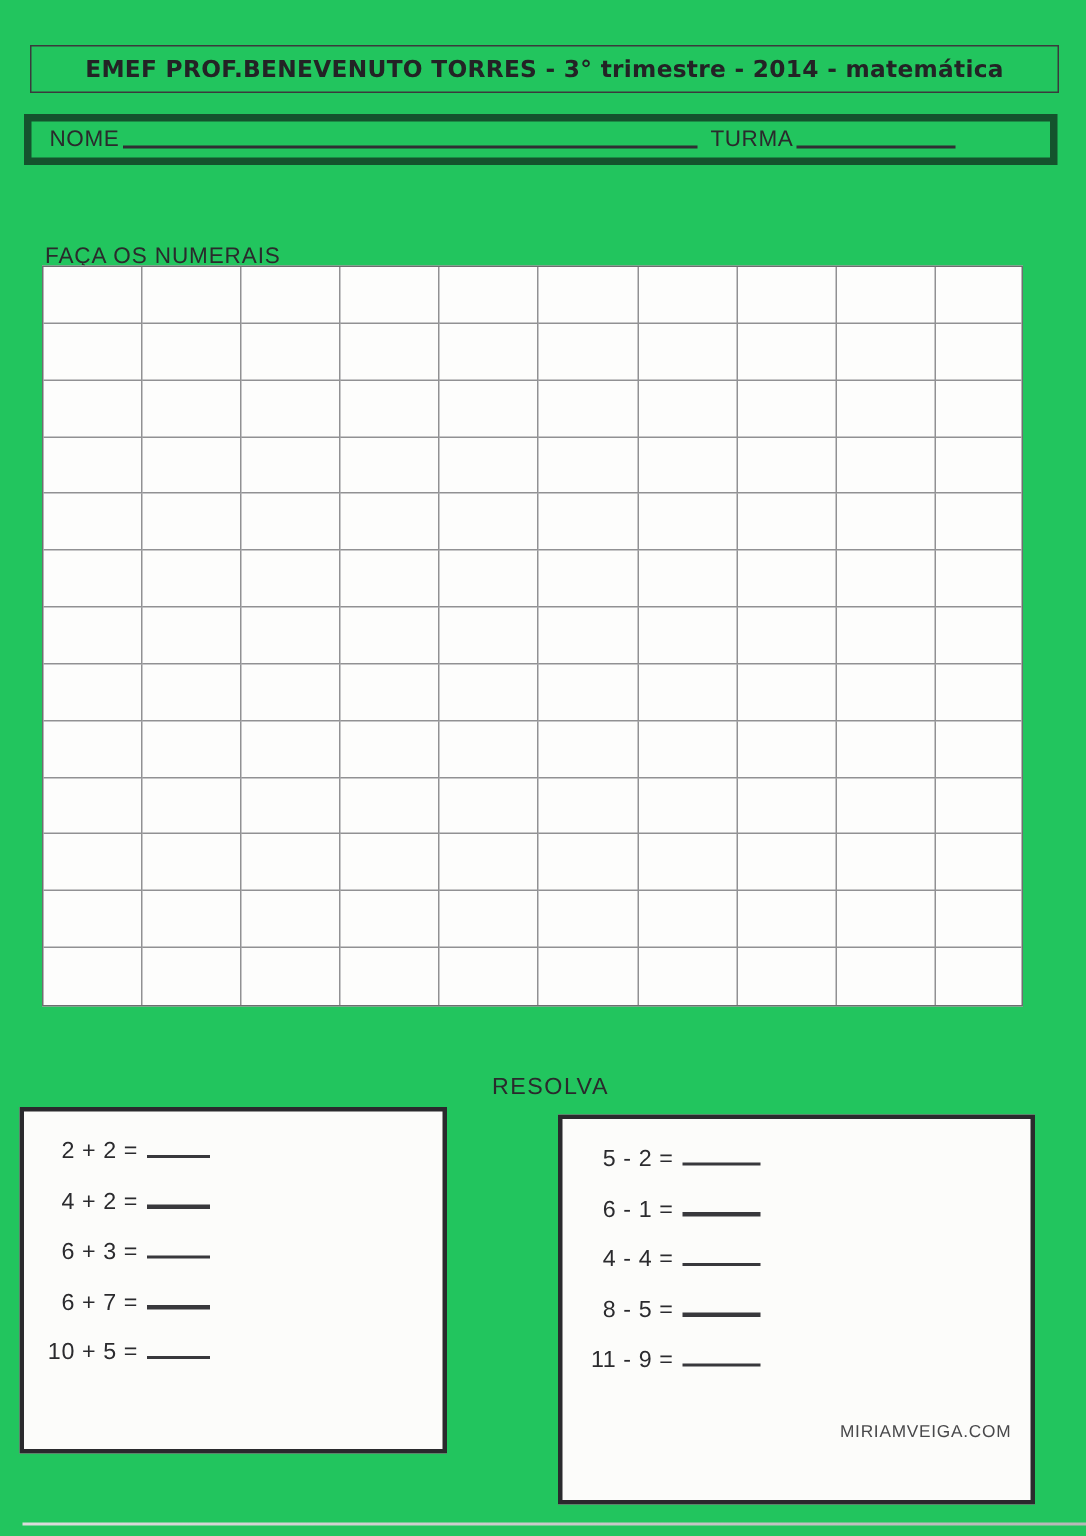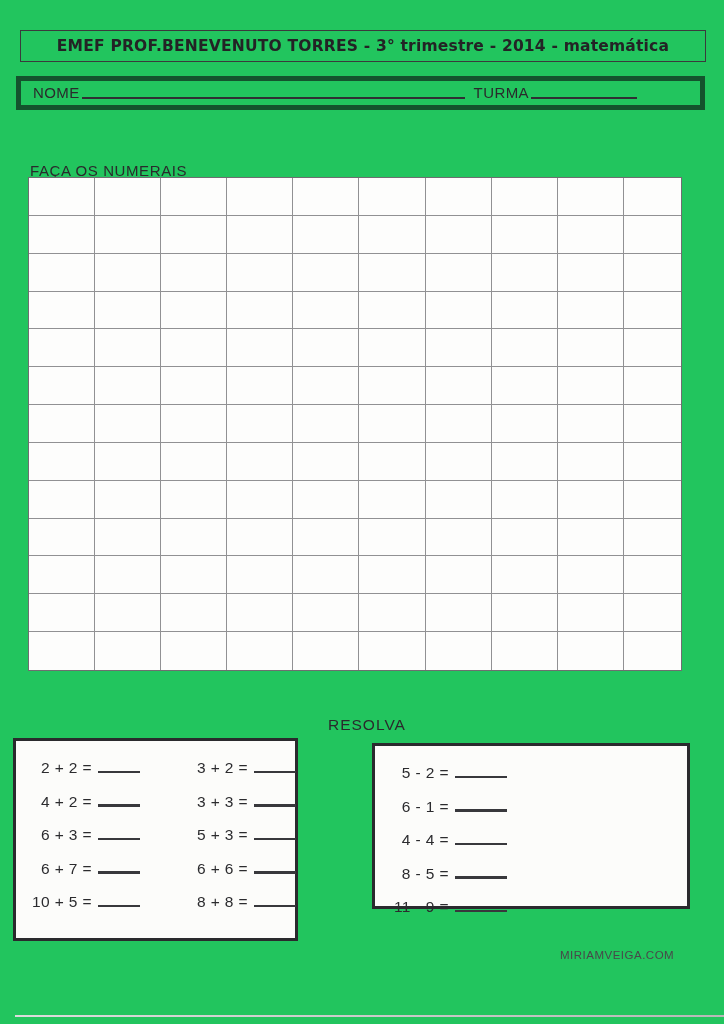--- a/index.html
+++ b/index.html
@@ -49,22 +49,22 @@
   .grid .cell{border-right:1px solid #919193;border-bottom:1px solid #919193;}
   .grid .cell:nth-child(10n){border-right:none;}
   .grid .cell:nth-last-child(-n+10){border-bottom:none;}
   .resolva-title{
     position:absolute;left:328px;top:716px;
     font-size:15.5px;letter-spacing:1px;color:#2a2a2c;
   }
   .pbox{
     position:absolute;border:3px solid #2a2a2d;box-sizing:border-box;background:#fcfcfa;
   }
-  .add-box{left:13px;top:738px;width:285px;height:203px;}
-  .sub-box{left:372px;top:743px;width:318px;height:166px;}
+  .add-box{left:13px;top:738px;width:285px;height:231px;}
+  .sub-box{left:372px;top:743px;width:318px;height:260px;}
   .pcol{position:absolute;top:17px;}
   .add-box .col1{left:12px;}
   .add-box .col2{left:174px;}
   .sub-box .col1{left:8px;}
   .sub-box .col2{left:184px;}
   .problem{white-space:nowrap;margin-bottom:13.5px;line-height:20px;font-size:15.5px;letter-spacing:0.4px;color:#2b2b2e;}
   .expr{display:inline-flex;justify-content:flex-end;white-space:pre;overflow:visible;}
   .add-box .col1 .expr{width:64px;}
   .add-box .col2 .expr{width:58px;}
   .sub-box .col1 .expr{width:66px;}
@@ -236,27 +236,20 @@
   <div class="resolva-title">RESOLVA</div>
 
   <div class="pbox add-box">
     <div class="pcol col1">
         <div class="problem"><span class="expr">2 + 2 =</span><span class="blank"></span></div>
         <div class="problem"><span class="expr">4 + 2 =</span><span class="blank"></span></div>
         <div class="problem"><span class="expr">6 + 3 =</span><span class="blank"></span></div>
         <div class="problem"><span class="expr">6 + 7 =</span><span class="blank"></span></div>
         <div class="problem"><span class="expr">10 + 5 =</span><span class="blank"></span></div>
       </div>
-    <div class="pcol col2">
-        <div class="problem"><span class="expr">3 + 2 =</span><span class="blank"></span></div>
-        <div class="problem"><span class="expr">3 + 3 =</span><span class="blank"></span></div>
-        <div class="problem"><span class="expr">5 + 3 =</span><span class="blank"></span></div>
-        <div class="problem"><span class="expr">6 + 6 =</span><span class="blank"></span></div>
-        <div class="problem"><span class="expr">8 + 8 =</span><span class="blank"></span></div>
-      </div>
   </div>
 
   <div class="pbox sub-box">
     <div class="pcol col1">
         <div class="problem"><span class="expr">5 - 2 =</span><span class="blank"></span></div>
         <div class="problem"><span class="expr">6 - 1 =</span><span class="blank"></span></div>
         <div class="problem"><span class="expr">4 - 4 =</span><span class="blank"></span></div>
         <div class="problem"><span class="expr">8 - 5 =</span><span class="blank"></span></div>
         <div class="problem"><span class="expr">11 - 9 =</span><span class="blank"></span></div>
       </div>

